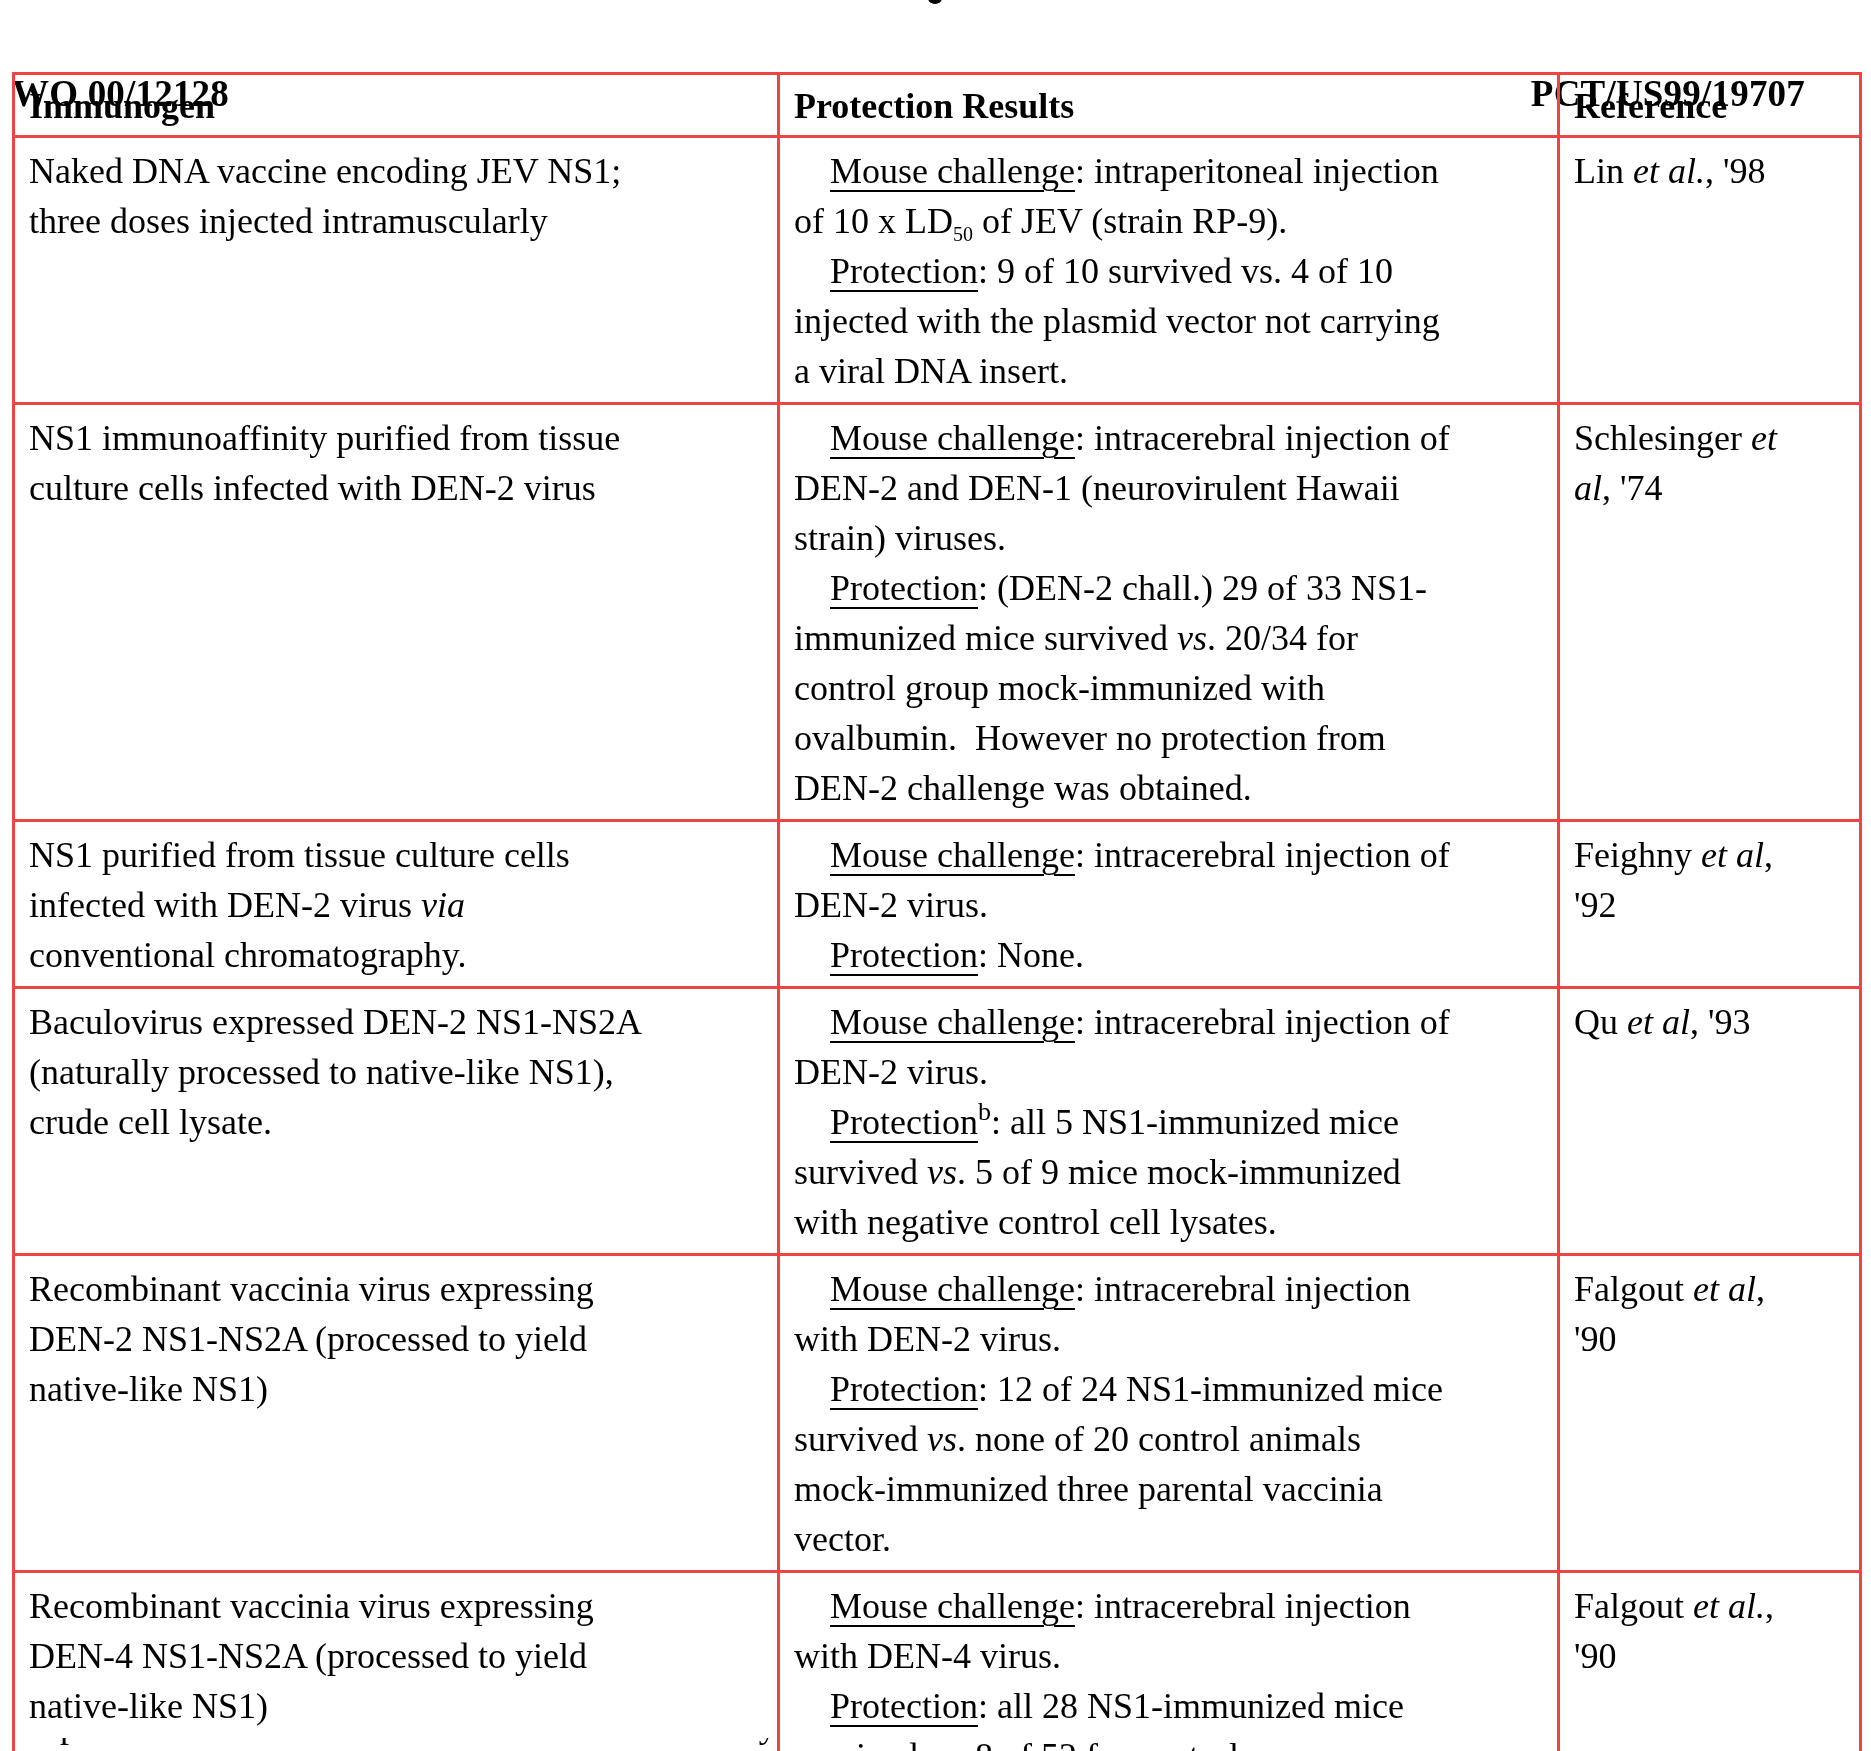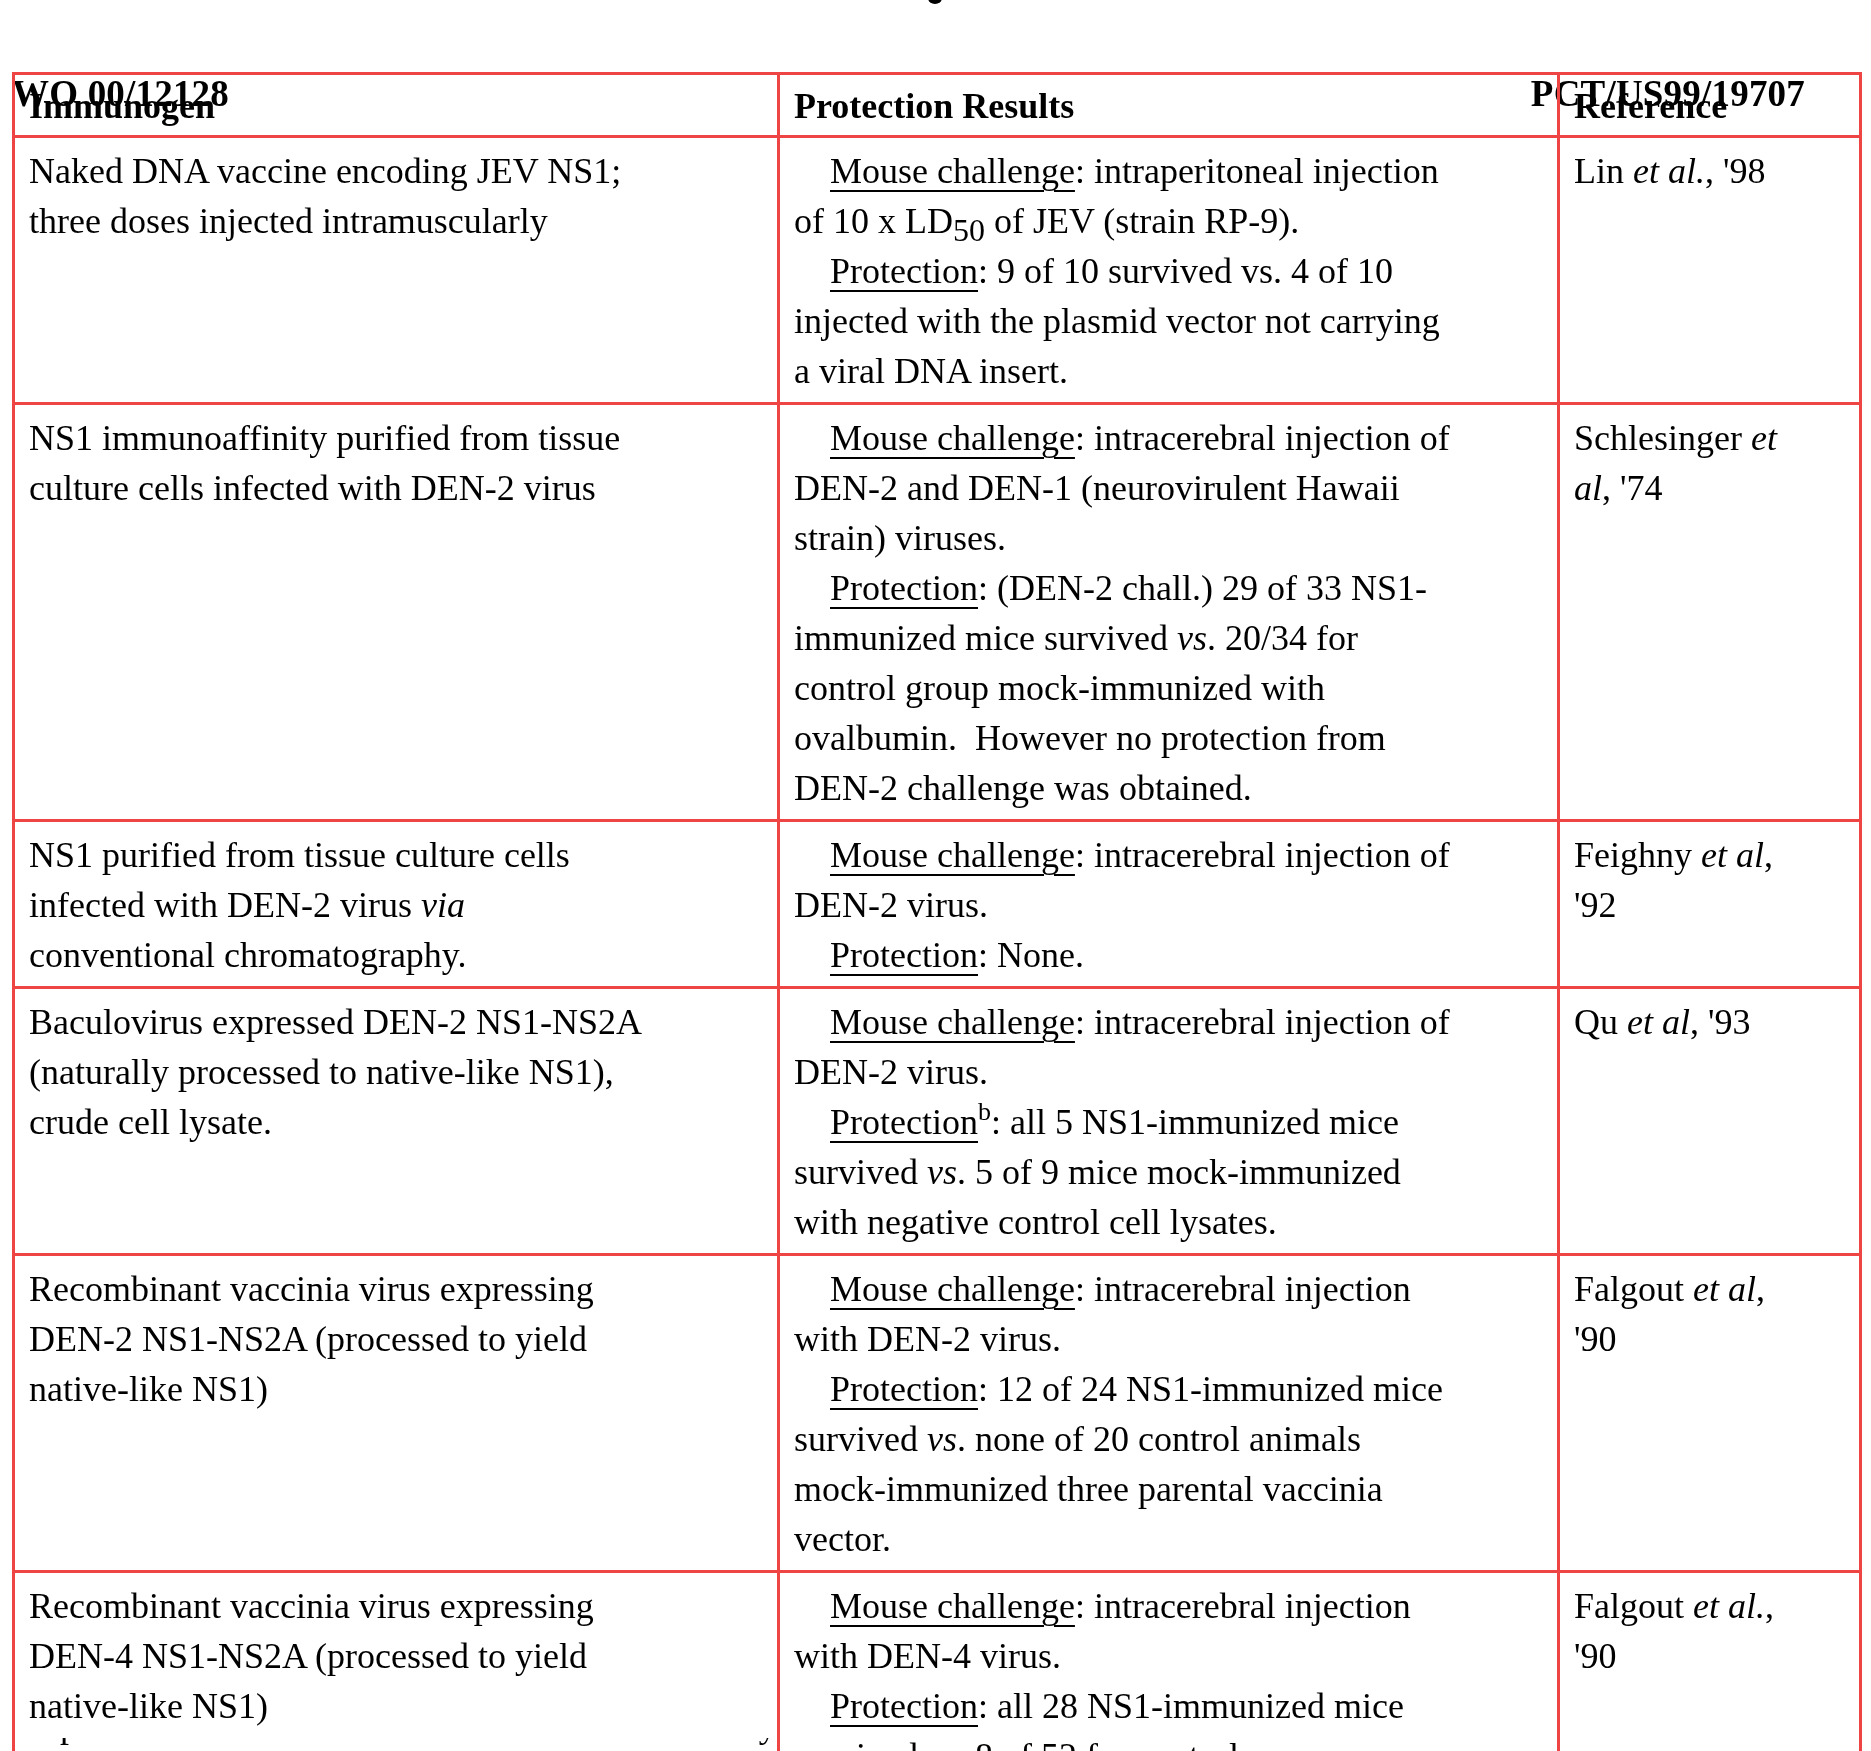--- a/index.html
+++ b/index.html
@@ -23,21 +23,21 @@
   table.main td, table.main th {
     border: 3px solid #ef4444; vertical-align: top; text-align: left;
     padding: 8px 14px 6px 14px; font-size: 36px; line-height: 50px;
   }
   table.main th { font-weight: bold; padding-top: 6px; padding-bottom: 4px; }
   col.c1 { width: 765px; }
   col.c2 { width: 780px; }
   col.c3 { width: 302px; }
   .u { text-decoration: underline; text-underline-offset: 7px; text-decoration-thickness: 2px; margin-left: 36px; }
   .line { display: block; }
-  sub { font-size: 32px; vertical-align: -8px; line-height: 0; text-align: center; }
+  sub { font-size: 20px; vertical-align: -8px; line-height: 0; text-align: center; }
   sup { font-size: 26px; vertical-align: 14px; line-height: 0; }
   .bottom-clip {
     position: absolute; left: 60px; top: 1738px; font-size: 36px; line-height: 50px;
     white-space: nowrap;
   }
   .bottom-clip span { position: relative; top: 0; display: inline-block; transform: translateY(-38px); clip-path: inset(38px 0 0 0); }
 </style>
 </head>
 <body>
 

